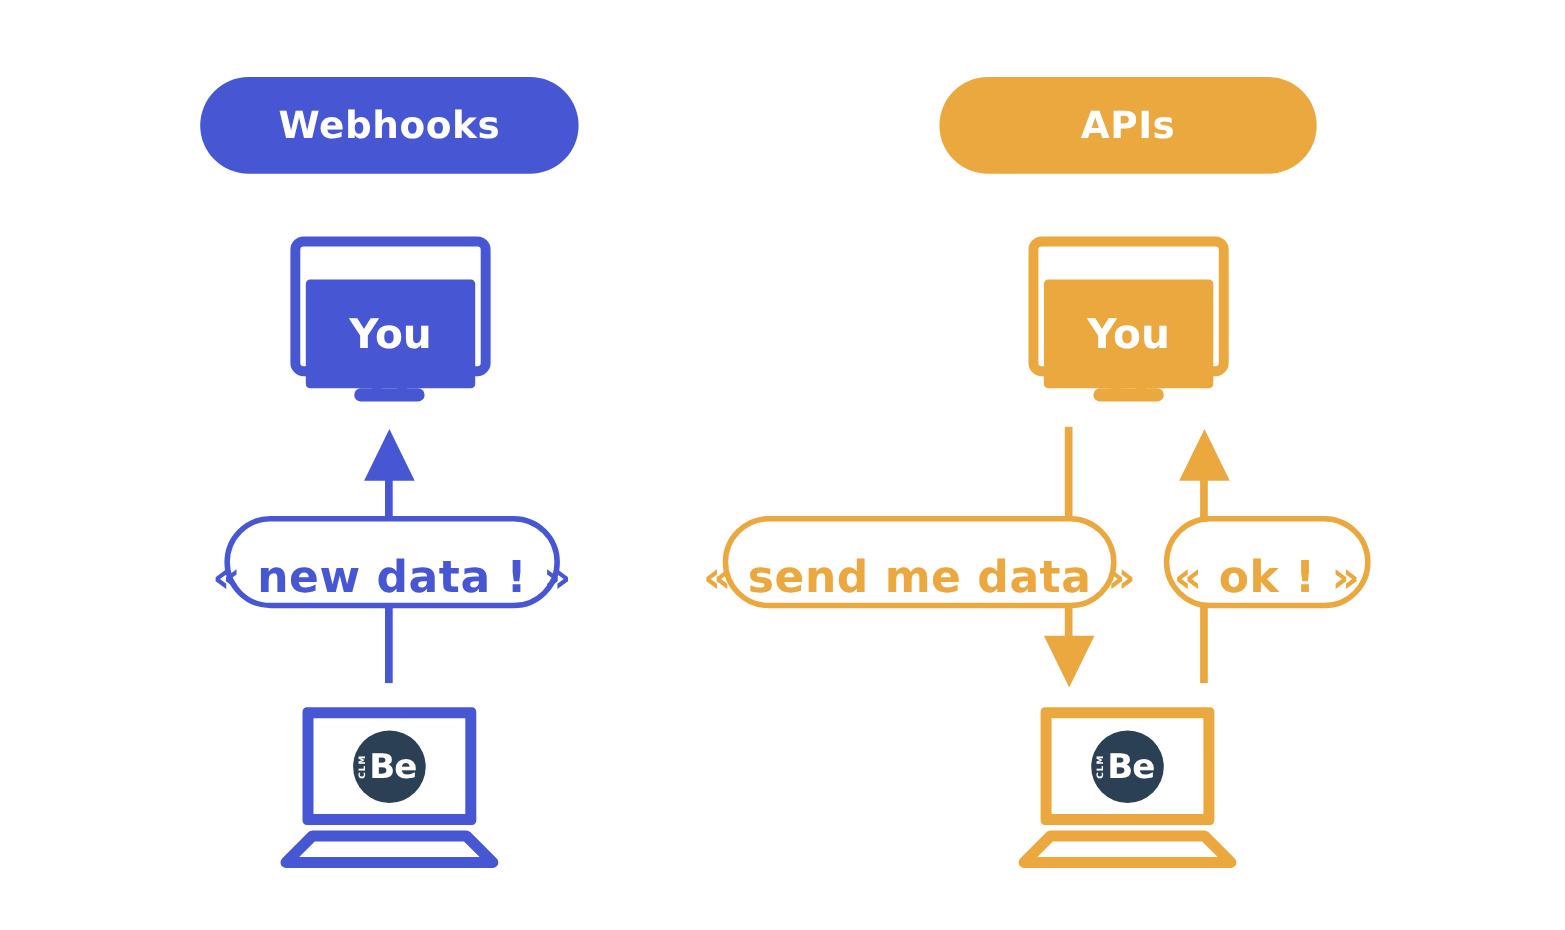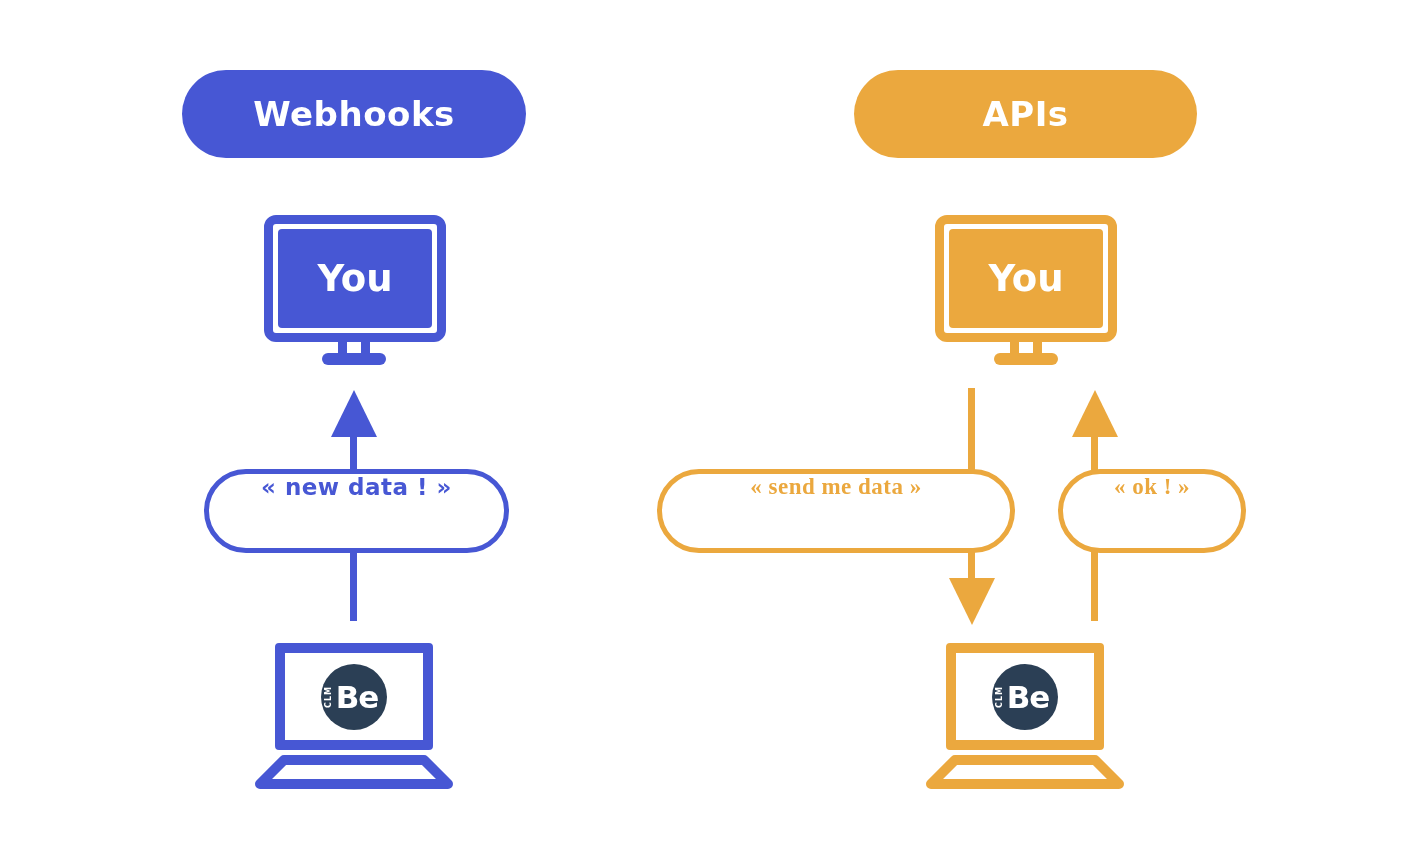--- a/index.html
+++ b/index.html
@@ -23,40 +23,40 @@
   
   .monitor-frame{
     position:absolute;width:182px;height:127px;border-radius:12px;
     background:#ffffff;border:9px solid;padding:5px;
   }
   .monitor-frame.blue{border-color:var(--blue);}
   .monitor-frame.orange{border-color:var(--orange);}
   .monitor-screen{
     width:100%;height:100%;border-radius:4px;
     display:flex;align-items:center;justify-content:center;
-    color:#ffffff;font-size:37px;font-weight:700;
+    color:#ffffff;font-size:37px;font-weight:700;margin-top:25px;
   }
   .monitor-screen.blue{background:var(--blue);}
   .monitor-screen.orange{background:var(--orange);}
   .monitor-neck{position:absolute;width:32px;height:21px;border-left:9px solid;border-right:9px solid;}
   .monitor-neck.blue{border-color:var(--blue);}
   .monitor-neck.orange{border-color:var(--orange);}
   .monitor-base{position:absolute;width:64px;height:12px;border-radius:6px;}
   .monitor-base.blue{background:var(--blue);}
   .monitor-base.orange{background:var(--orange);}
 
   
   .msg-pill{
     position:absolute;height:84px;border-radius:42px;background:#ffffff;
-    border:5px solid;display:flex;align-items:flex-start;justify-content:center;
-    font-size:23px;font-weight:700;letter-spacing:.5px;white-space:nowrap;
+    border:5px solid;display:flex;align-items:flex-end;justify-content:center;
+    font-size:40px;font-weight:700;letter-spacing:.5px;white-space:nowrap;
     z-index:2;
   }
   .msg-pill.blue{border-color:var(--blue);color:var(--blue);}
-  .msg-pill.orange{border-color:var(--orange);color:var(--orange);font-family:Liberation Serif, serif;}
+  .msg-pill.orange{border-color:var(--orange);color:var(--orange);}
 
   
   .arrow-line{position:absolute;width:7px;z-index:1;}
   .arrow-line.blue{background:var(--blue);}
   .arrow-line.orange{background:var(--orange);}
   .arrowhead{position:absolute;width:0;height:0;z-index:1;}
   .arrowhead.up{border-left:23px solid transparent;border-right:23px solid transparent;border-bottom:47px solid;}
   .arrowhead.down{border-left:23px solid transparent;border-right:23px solid transparent;border-top:47px solid;}
   .arrowhead.up.blue{border-bottom-color:var(--blue);}
   .arrowhead.up.orange{border-bottom-color:var(--orange);}

